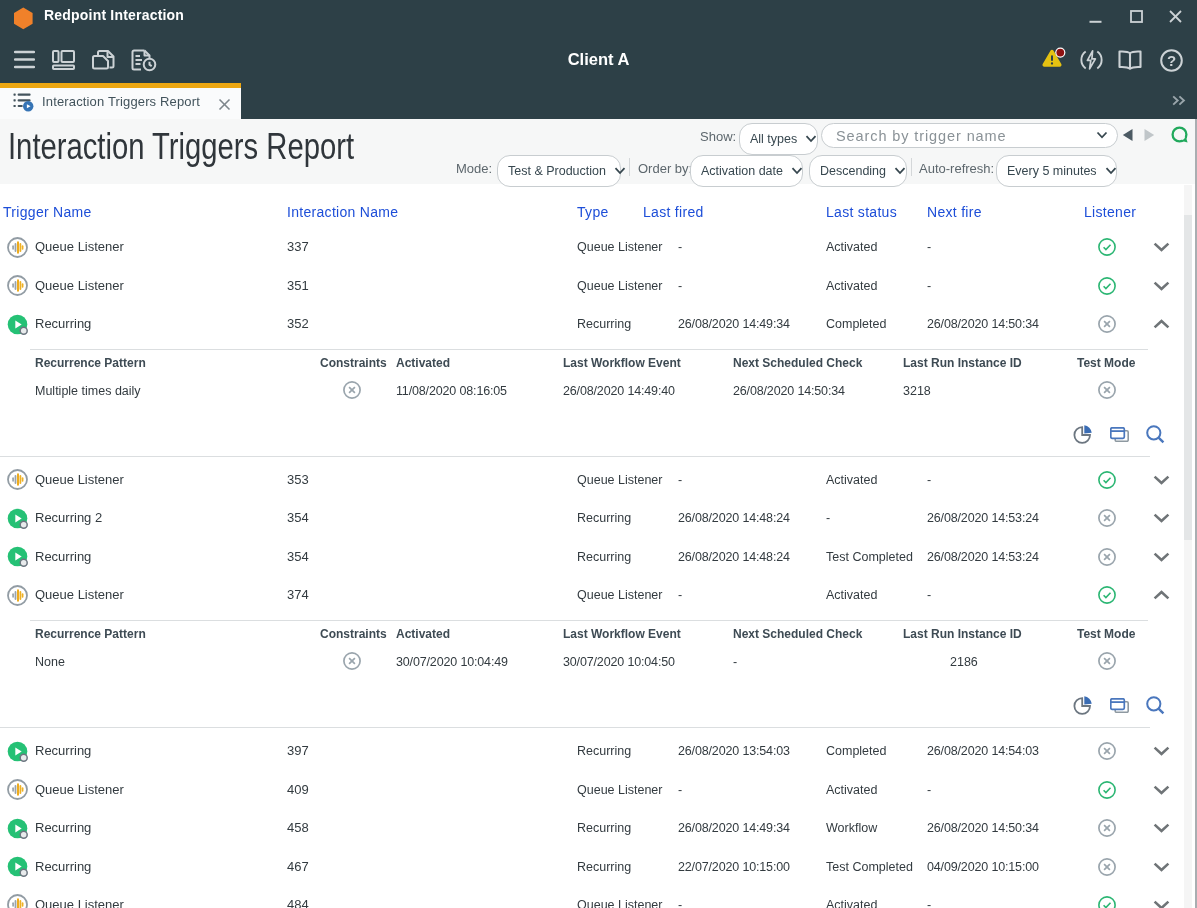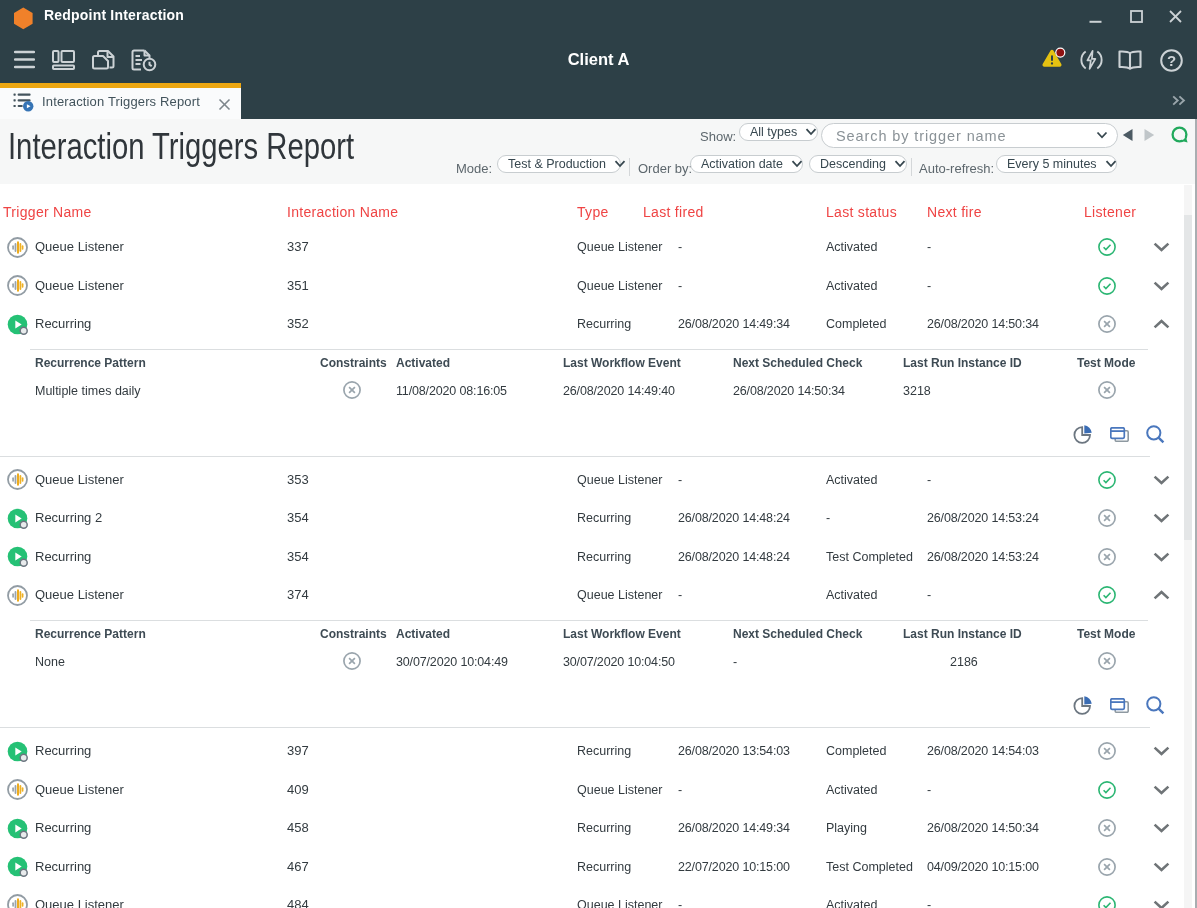--- a/index.html
+++ b/index.html
@@ -9,26 +9,26 @@
 #toolbar{left:0;top:36px;width:1197px;height:47px;background:#2d4047;}
 #tabstrip{left:0;top:83px;width:1197px;height:36px;background:#2d4047;}
 #apptitle{left:44px;top:7px;color:#fff;font-size:14px;font-weight:bold;letter-spacing:0.2px;}
 #clienta{left:0;top:50px;width:1197px;text-align:center;color:#fff;font-size:16.5px;font-weight:bold;}
 #tab{left:0;top:83px;width:241px;height:36px;background:#fafbfc;border-top:5px solid #eda712;}
 #tablabel{left:42px;top:94px;font-size:13px;color:#42535c;letter-spacing:0.15px;}
 
 #band{left:0;top:119px;width:1197px;height:65px;background:#f6f7f7;}
 #h1{left:8px;top:126px;font-size:37px;color:#30363b;transform:scaleX(0.79);transform-origin:0 0;white-space:nowrap;}
 .lbl{font-size:13px;color:#5d676d;}
-.pill{position:absolute;height:18px;background:#fff;border:1px solid #c8cdd0;border-radius:13px;
+.pill{position:absolute;height:32px;background:#fff;border:1px solid #c8cdd0;border-radius:13px;
  font-size:12.5px;color:#37474f;display:flex;align-items:center;justify-content:space-between;
  padding:0 9px 0 10px;white-space:nowrap;}
 .pchev{margin-left:8px;flex:none;}
 
-.th{font-size:14px;color:#ef4444;letter-spacing:0.3px;}
+.th{font-size:14px;color:#1d4ed8;letter-spacing:0.3px;}
 .row{position:absolute;left:0;width:1197px;height:38px;font-size:13px;color:#333b40;line-height:38px;}
 .cn{position:absolute;left:35px;}
 .c1{position:absolute;left:287px;}
 .c2{position:absolute;left:577px;font-size:12.5px;}
 .c3{position:absolute;left:678px;font-size:12.5px;letter-spacing:-0.15px;}
 .c4{position:absolute;left:826px;font-size:12.5px;}
 .c5{position:absolute;left:927px;font-size:12.5px;letter-spacing:-0.15px;}
 .ric{position:absolute;left:7px;top:8.5px;}
 .lic{position:absolute;left:1098px;top:10px;}
 .chv{position:absolute;left:1153px;top:14px;}
@@ -388,21 +388,21 @@
     </svg>
   </div>
 <div class="row" style="top:809.0px">
     <svg class="ric" width="21" height="21">
       <use href="#rec"></use>
     </svg>
     <span class="cn">Recurring</span>
     <span class="c1">458</span>
     <span class="c2">Recurring</span>
     <span class="c3">26/08/2020 14:49:34</span>
-    <span class="c4">Playing</span>
+    <span class="c4">Workflow</span>
     <span class="c5">26/08/2020 14:50:34</span>
     <svg class="lic" width="18" height="18">
       <use href="#xc"></use>
     </svg>
     <svg class="chv" width="17" height="10">
       <use href="#chd"></use>
     </svg>
   </div>
 <div class="row" style="top:847.5px">
     <svg class="ric" width="21" height="21">

